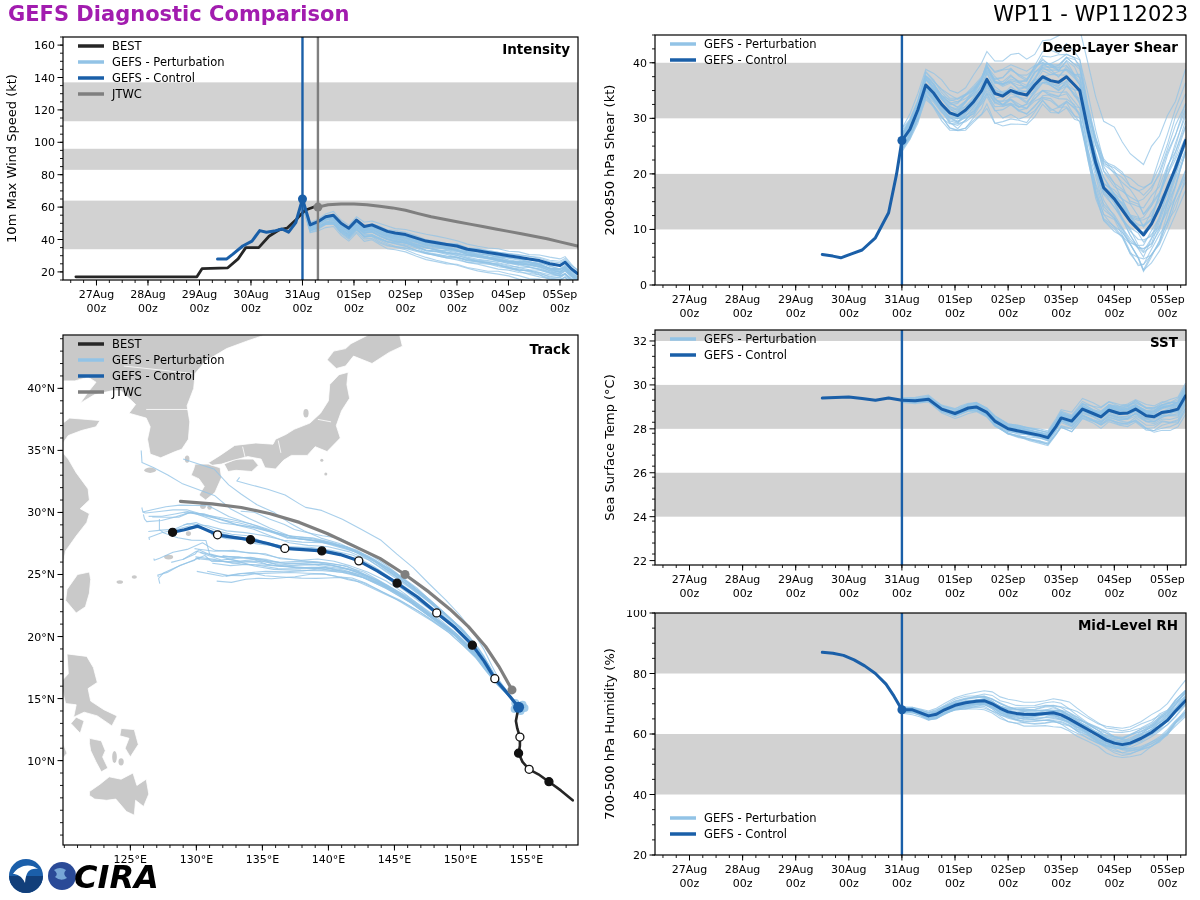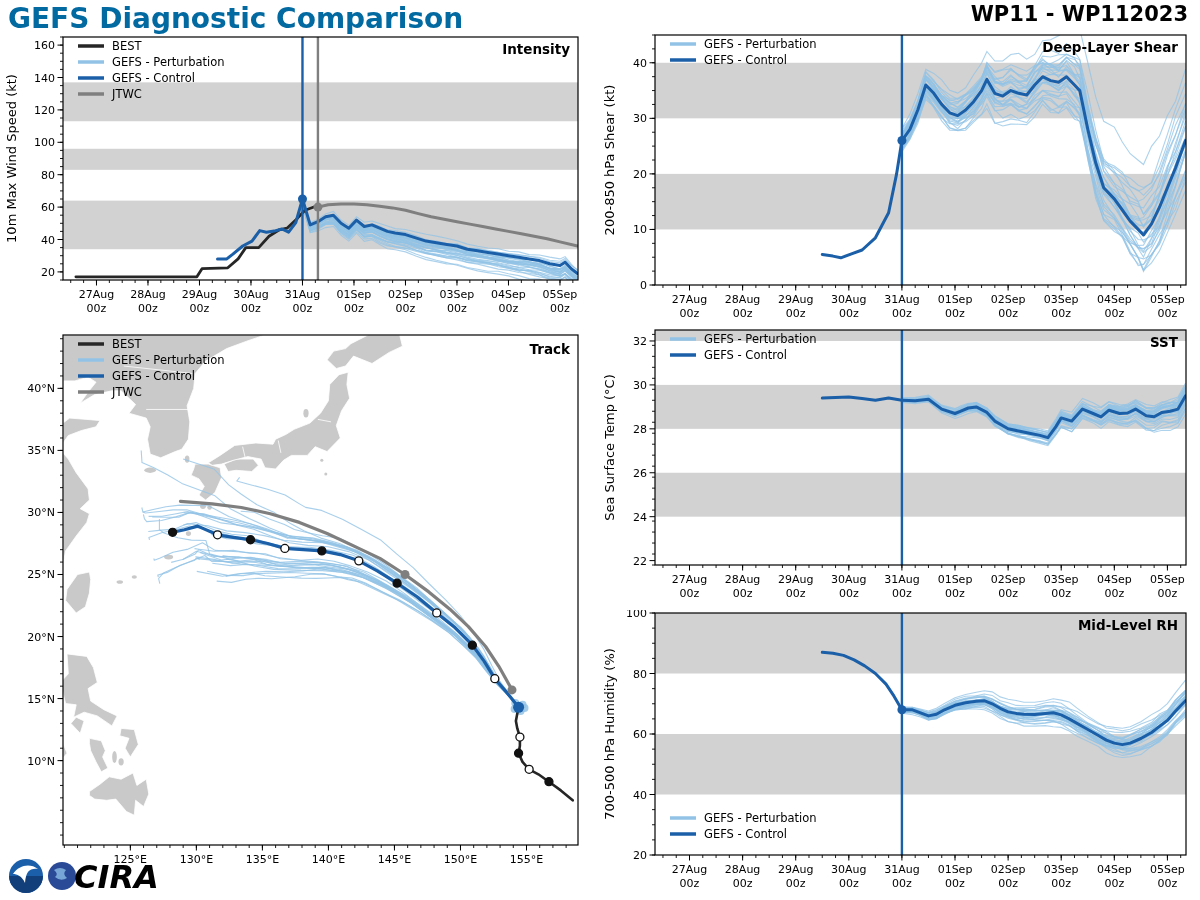--- a/index.html
+++ b/index.html
@@ -1,19 +1,19 @@
 <!DOCTYPE html>
 <html><head>
 <meta charset="utf-8">
 <style>
   html,body{margin:0;padding:0;background:#ffffff;}
   body{width:1200px;height:900px;overflow:hidden;font-family:"DejaVu Sans",sans-serif;}
   .stage{position:relative;width:1200px;height:900px;background:#fff;}
-  .title-left{position:absolute;left:8px;top:2px;font-size:28px;font-weight:bold;color:#0369a1;}
-  .title-right{position:absolute;right:12px;top:2px;font-size:21px;font-weight:bold;color:#000;}
+  .title-left{position:absolute;left:8px;top:2px;font-size:21px;font-weight:bold;color:#a21caf;}
+  .title-right{position:absolute;right:12px;top:2px;font-size:21px;font-weight:normal;color:#000;}
   svg{position:absolute;display:block;}
   #chart-intensity{left:0;top:30px;}
   #chart-track{left:0;top:325px;}
   #chart-shear{left:600px;top:30px;}
   #chart-sst{left:600px;top:325px;}
   #chart-rh{left:600px;top:610px;}
   #logos{left:4px;top:852px;}
   text{fill:#000;}
 </style>
 </head>

